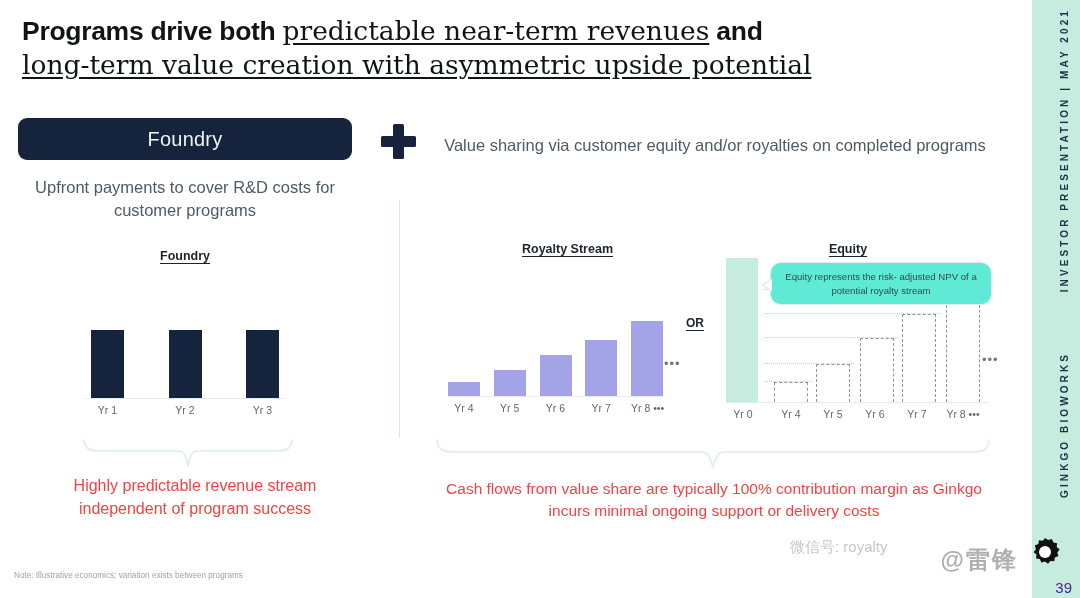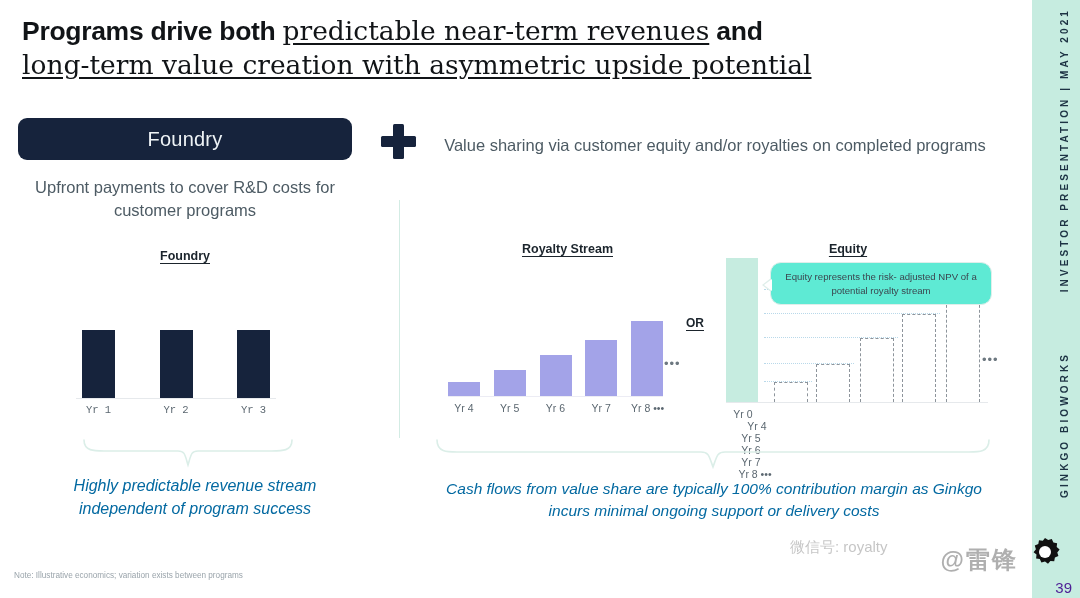--- a/index.html
+++ b/index.html
@@ -72,21 +72,21 @@
   }
 
   
   .chart-hd {
     font-size: 12.5px; font-weight: 700; color: #1b242c;
     text-decoration: underline; text-underline-offset: 2.5px;
     text-align: center;
   }
 
   
-  .foundry-chart { position: absolute; left: 76px; top: 330px; width: 200px; height: 85px; font-family: Liberation Mono, monospace; }
+  .foundry-chart { position: absolute; left: 85px; top: 330px; width: 200px; height: 85px; }
   .f-bars { display: flex; align-items: flex-end; justify-content: space-between;
             height: 68px; padding: 0 6px; }
   .f-bars .bar { width: 33px; background: #16233c; }
   .f-axis { height: 1px; background: #e6e9ec; margin-top: 0; }
   .f-labels { display: flex; justify-content: space-between; padding: 0 6px; margin-top: 5px; }
   .f-labels span { width: 33px; text-align: center; font-size: 10.5px; color: #5b6770; }
 
   
   .roy-chart { position: absolute; left: 448px; top: 318px; width: 215px; height: 100px; }
   .r-bars { display: flex; align-items: flex-end; justify-content: space-between; height: 78px; }
@@ -111,21 +111,21 @@
   .eq-dash {
     position: absolute; bottom: 0; width: 34px;
     border: 1.4px dashed #8d949b; border-bottom: none;
     background: transparent;
   }
   .eq-guide {
     position: absolute; left: 38px; height: 0;
     border-top: 1.2px dotted #b9d9ea;
   }
   .eq-axis { height: 1px; background: #e6e9ec; }
-  .eq-labels { display: flex; margin-top: 5px; flex-direction: column; }
+  .eq-labels { display: flex; margin-top: 5px; }
   .eq-labels span { font-size: 10.5px; color: #5b6770; text-align: center; white-space: nowrap; }
   .eq-dots { position: absolute; left: 982px; top: 352px; font-size: 13px; color: #6d7880; letter-spacing: 1px; }
 
   
   .callout {
     position: absolute; left: 770px; top: 262px; width: 222px;
     background: #5eead4; border: 1.2px solid #dfeeea; border-radius: 11px;
     padding: 7px 9px; text-align: center;
     font-size: 9.6px; line-height: 1.42; color: #3b4750;
   }
@@ -136,22 +136,22 @@
   }
   .callout::after {
     content: ""; position: absolute; left: -9px; top: 15px;
     border-top: 7px solid transparent; border-bottom: 7px solid transparent;
     border-right: 9px solid #dfeeea; z-index: 1;
   }
 
   
   .brace { position: absolute; }
   .concl {
-    position: absolute; text-align: center; font-style: italic;
-    color: #0369a1; line-height: 1.45;
+    position: absolute; text-align: center; 
+    color: #ef4444; line-height: 1.45;
   }
   .concl-left  { left: 40px;  top: 474px; width: 310px; font-size: 16px; }
   .concl-right { left: 440px; top: 478px; width: 548px; font-size: 15.5px; }
   .concl-right p + p { margin-top: 16px; }
 
   .note {
     position: absolute; left: 14px; bottom: 18px;
     font-size: 8.2px; color: #9aa4ab;
   }
 

